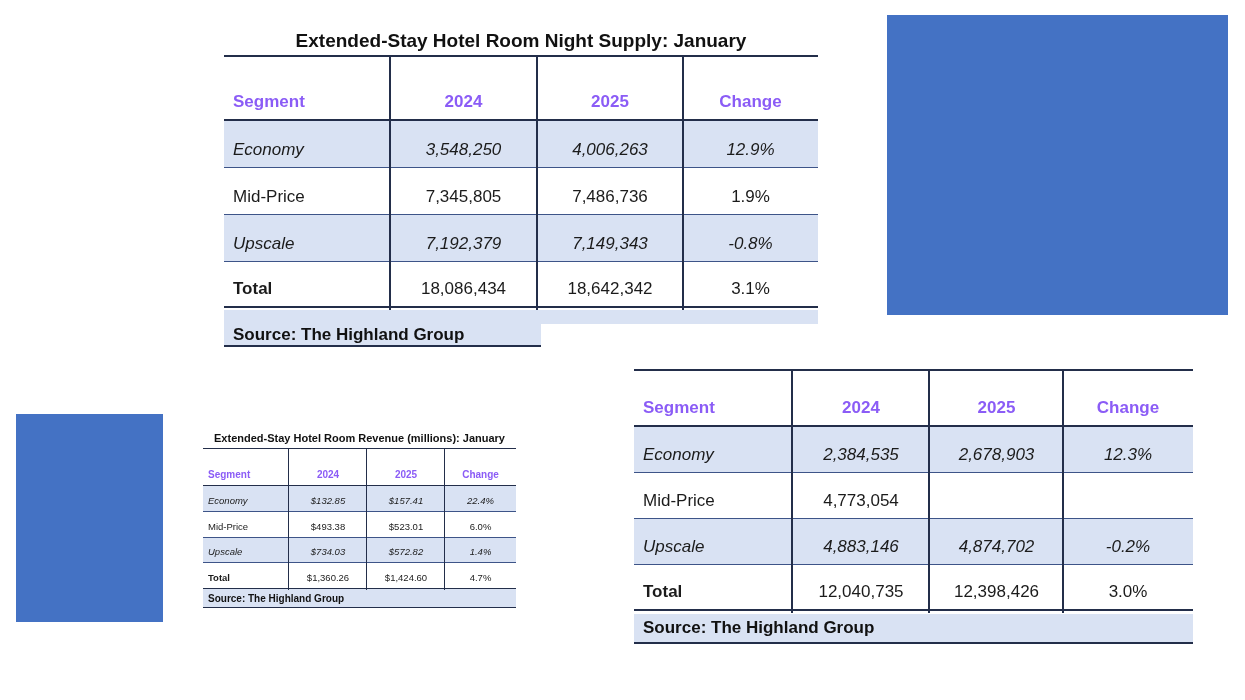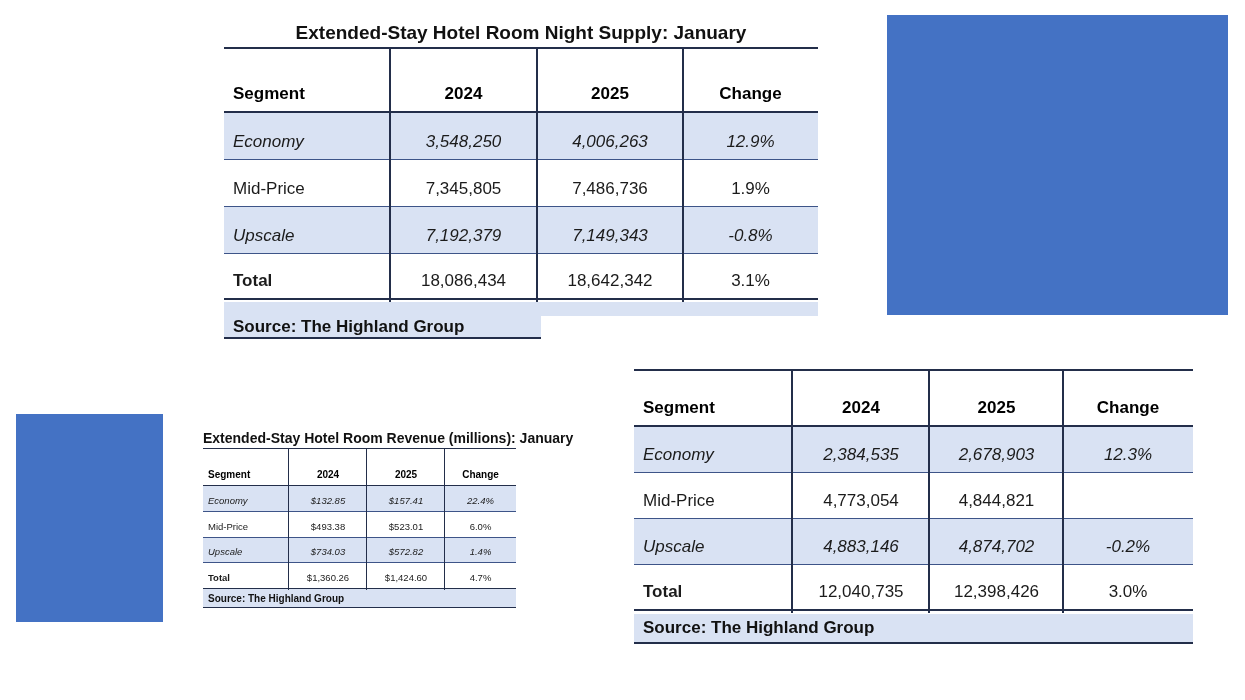--- a/index.html
+++ b/index.html
@@ -13,30 +13,30 @@
   html,body{background:#fff;}
   .canvas{
     position:relative;width:1245px;height:700px;background:#ffffff;overflow:hidden;
     font-family:"Liberation Sans", sans-serif;color:var(--txt);
   }
   .tbl{position:absolute;}
   .t-title{font-weight:bold;text-align:center;color:#111;white-space:nowrap;}
   .t-box{position:relative;border-top:2px solid var(--bd);}
   .row{display:flex;border-bottom:1px solid var(--bdr);background:#fff;}
   .row.shaded{background:var(--shade);font-style:italic;}
-  .row.hd{border-bottom:2px solid var(--bd);font-weight:bold;color:#000000;}
+  .row.hd{border-bottom:2px solid var(--bd);font-weight:bold;color:#8b5cf6;}
   .row.total{border-bottom:2px solid var(--bd);}
   .row.total .seg{font-weight:bold;}
   .cell{display:flex;align-items:flex-end;justify-content:center;}
   .cell.seg{justify-content:flex-start;}
   .vl{position:absolute;top:0;width:2px;background:var(--bd);}
   .src{display:flex;align-items:center;font-weight:bold;background:var(--shade);border-bottom:2px solid var(--bd);color:#111;}
 
   
-  .supply{left:224px;top:20px;width:594px;}
+  .supply{left:224px;top:28px;width:594px;}
   .supply .t-title{height:27px;font-size:19px;line-height:25px;}
   .supply .row{height:47px;font-size:17px;}
   .supply .row.hd{height:64px;}
   .supply .row.total{height:46px;}
   .supply .cell{padding-bottom:7px;}
   .supply .cell.seg{padding-left:9px;}
   .supply .c0{width:166px;} .supply .c1{width:147px;} .supply .c2{width:146px;} .supply .c3{width:135px;}
   .supply .vl{height:253px;}
   .supply .src-strip{margin-top:2px;height:14px;width:594px;background:var(--shade);}
   .supply .src{height:23px;width:317px;font-size:17px;padding-left:9px;}
@@ -47,21 +47,21 @@
   .demand .row{height:46px;font-size:17px;}
   .demand .row.hd{height:56px;}
   .demand .cell{padding-bottom:7px;}
   .demand .cell.seg{padding-left:9px;}
   .demand .c0{width:158px;} .demand .c1{width:138px;} .demand .c2{width:133px;} .demand .c3{width:130px;}
   .demand .vl{height:242px;}
   .demand .src{margin-top:3px;height:30px;width:559px;font-size:17px;padding-left:9px;}
 
   
   .revenue{left:203px;top:431px;width:313px;}
-  .revenue .t-title{height:17px;font-size:14px;line-height:15px;}
+  .revenue .t-title{height:17px;font-size:11px;line-height:15px;}
   .revenue .t-box{border-top:1.5px solid var(--bd);}
   .revenue .row{height:26px;font-size:9.5px;}
   .revenue .row.hd{height:37px;font-size:10px;border-bottom:1.5px solid var(--bd);}
   .revenue .row.r2{height:25px;}
   .revenue .row.total{border-bottom:1.5px solid var(--bd);}
   .revenue .cell{padding-bottom:5px;}
   .revenue .cell.seg{padding-left:5px;}
   .revenue .c0{width:86px;} .revenue .c1{width:78px;} .revenue .c2{width:78px;} .revenue .c3{width:71px;}
   .revenue .vl{height:141px;width:1px;}
   .revenue .src{height:19px;width:313px;font-size:10px;padding-left:5px;border-bottom:1.5px solid var(--bd);}
@@ -127,21 +127,20 @@
       </div>
       <div class="row shaded">
         <div class="cell seg c0">Economy</div>
         <div class="cell c1">2,384,535</div>
         <div class="cell c2">2,678,903</div>
         <div class="cell c3">12.3%</div>
       </div>
       <div class="row">
         <div class="cell seg c0">Mid-Price</div>
         <div class="cell c1">4,773,054</div>
-        <div class="cell c2">4,844,821</div>
       </div>
       <div class="row shaded">
         <div class="cell seg c0">Upscale</div>
         <div class="cell c1">4,883,146</div>
         <div class="cell c2">4,874,702</div>
         <div class="cell c3">-0.2%</div>
       </div>
       <div class="row total">
         <div class="cell seg c0">Total</div>
         <div class="cell c1">12,040,735</div>

